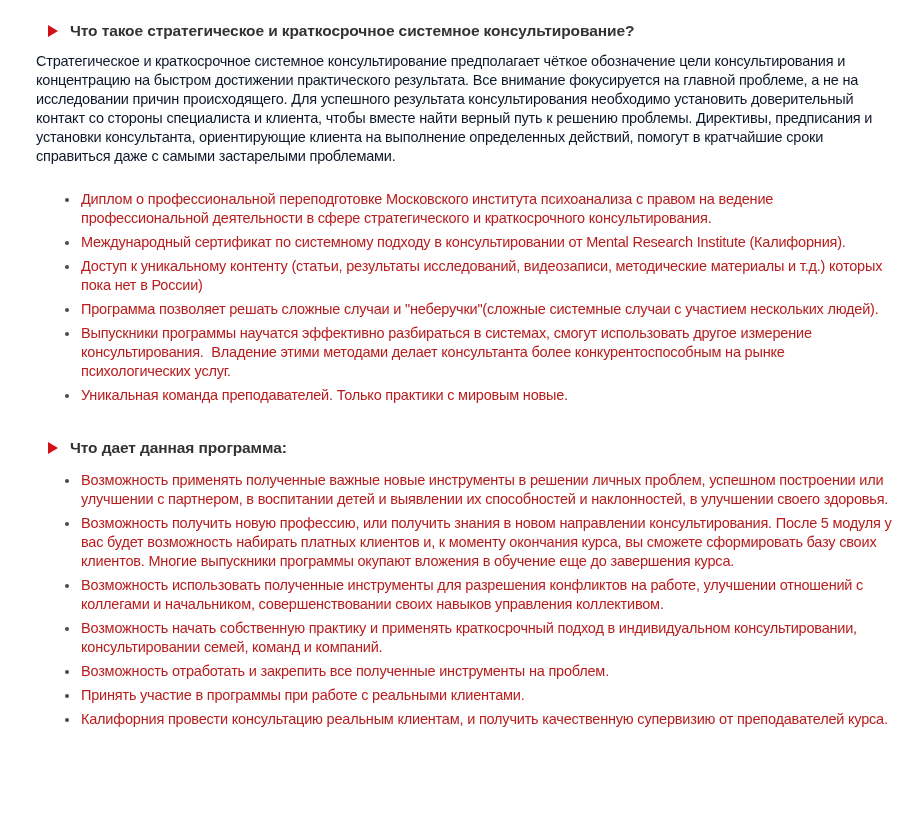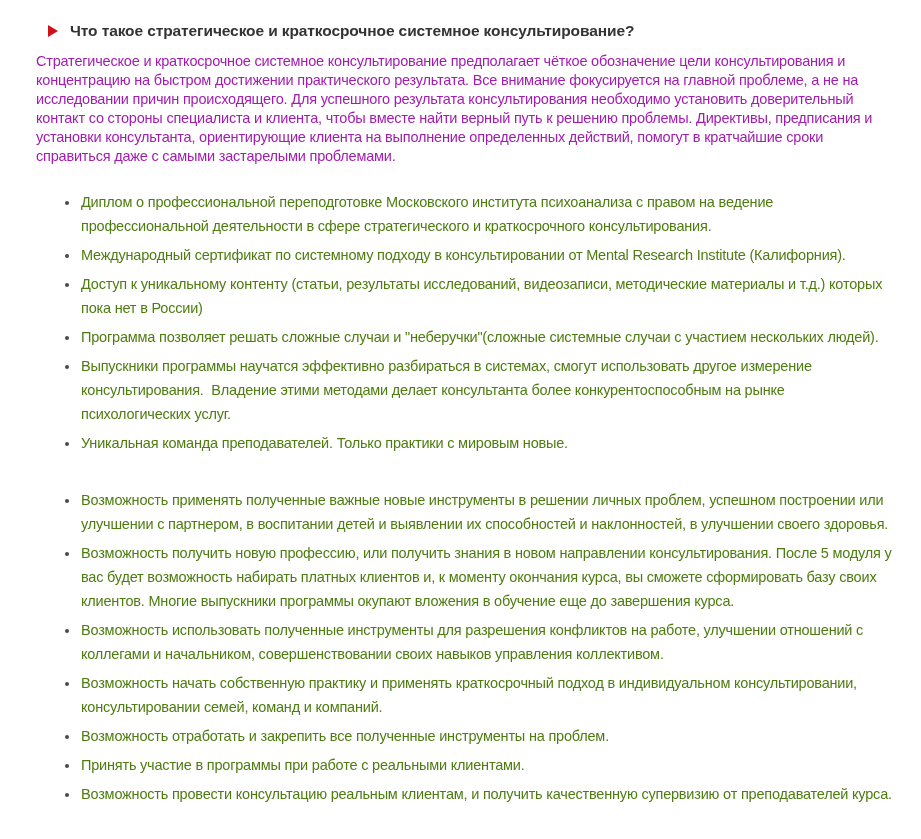--- a/index.html
+++ b/index.html
@@ -37,36 +37,36 @@
     font-weight: 700;
     color: #333333;
     letter-spacing: -0.1px;
     line-height: 19px;
   }
   .para {
     margin: 10px 0 0 0;
     font-size: 14.5px;
     line-height: 19px;
     letter-spacing: -0.2px;
-    color: #a21caf;
+    color: #0f172a;
   }
   .section-advantages { margin-top: 24px; }
   .section-benefits  { margin-top: 33px; }
   ul.bullet-list {
     margin: 14px 0 0 0;
     padding-left: 44px;
     list-style-type: disc;
   }
   ul.bullet-list li {
     margin: 0 0 5px 0;
     padding-left: 1px;
     font-size: 14.5px;
-    line-height: 24px;
+    line-height: 19px;
     letter-spacing: -0.2px;
-    color: #4d7c0f;
+    color: #b91c1c;
   }
   ul.bullet-list li::marker {
     color: #4a4a4a;
     font-size: 13px;
   }
 </style>
 </head>
 <body>
 
 <div class="page">
@@ -84,24 +84,28 @@
       <li>Диплом о профессиональной переподготовке Московского института психоанализа с правом на ведение профессиональной деятельности в сфере стратегического и краткосрочного консультирования.</li>
       <li>Международный сертификат по системному подходу в консультировании от Mental Research Institute (Калифорния).</li>
       <li>Доступ к уникальному контенту (статьи, результаты исследований, видеозаписи, методические материалы и т.д.) которых пока нет в России)</li>
       <li>Программа позволяет решать сложные случаи и "неберучки"(сложные системные случаи с участием нескольких людей).</li>
       <li>Выпускники программы научатся эффективно разбираться в системах, смогут использовать другое измерение консультирования.&nbsp; Владение этими методами делает консультанта более конкурентоспособным на рынке психологических услуг.</li>
       <li>Уникальная команда преподавателей. Только практики с мировым новые.</li>
     </ul>
   </section>
 
   <section class="section-benefits">
+    <h2 class="heading-row">
+      <span class="arrow-icon"></span>
+      <span class="heading-text">Что дает данная программа:</span>
+    </h2>
     <ul class="bullet-list">
       <li>Возможность применять полученные важные новые инструменты в решении личных проблем, успешном построении или улучшении с партнером, в воспитании детей и выявлении их способностей и наклонностей, в улучшении своего здоровья.</li>
       <li>Возможность получить новую профессию, или получить знания в новом направлении консультирования. После 5 модуля у вас будет возможность набирать платных клиентов и, к моменту окончания курса, вы сможете сформировать базу своих клиентов. Многие выпускники программы окупают вложения в обучение еще до завершения курса.</li>
       <li>Возможность использовать полученные инструменты для разрешения конфликтов на работе, улучшении отношений с коллегами и начальником, совершенствовании своих навыков управления коллективом.</li>
       <li>Возможность начать собственную практику и применять краткосрочный подход в индивидуальном консультировании, консультировании семей, команд и компаний.</li>
       <li>Возможность отработать и закрепить все полученные инструменты на проблем.</li>
       <li>Принять участие в программы при работе с реальными клиентами.</li>
-      <li>Возможность провести консультацию реальным клиентам, и получить качественную супервизию от преподавателей курса.</li>
+      <li>Калифорния провести консультацию реальным клиентам, и получить качественную супервизию от преподавателей курса.</li>
     </ul>
   </section>
 
 </div>
 
 </body></html>

